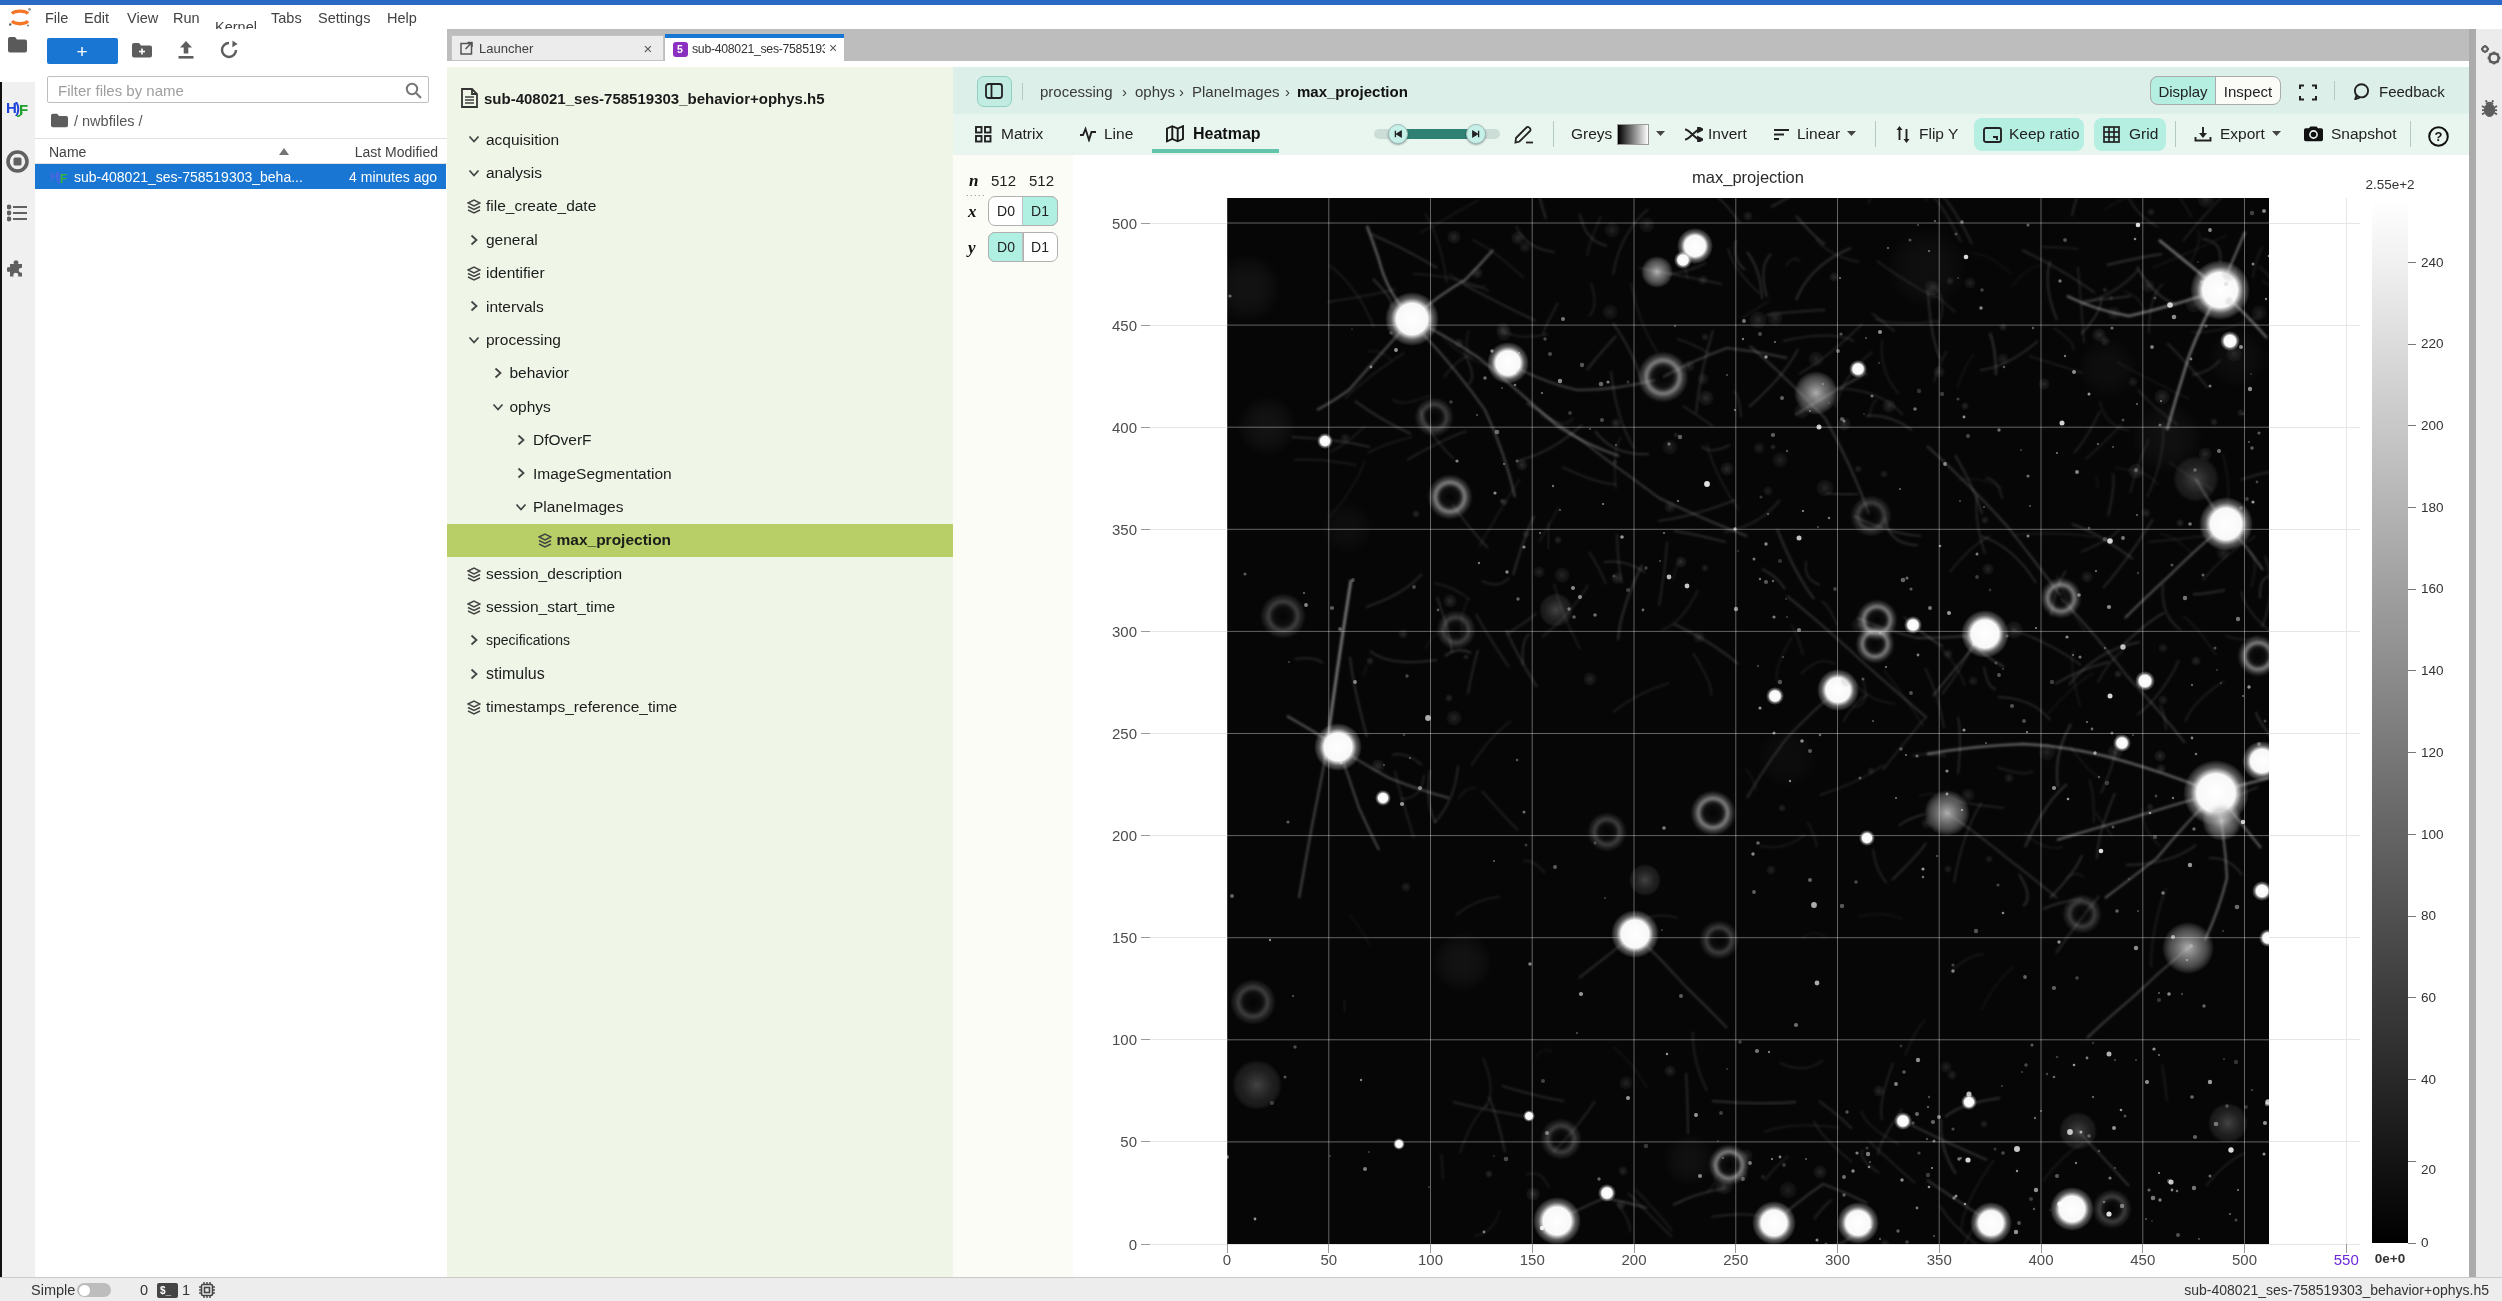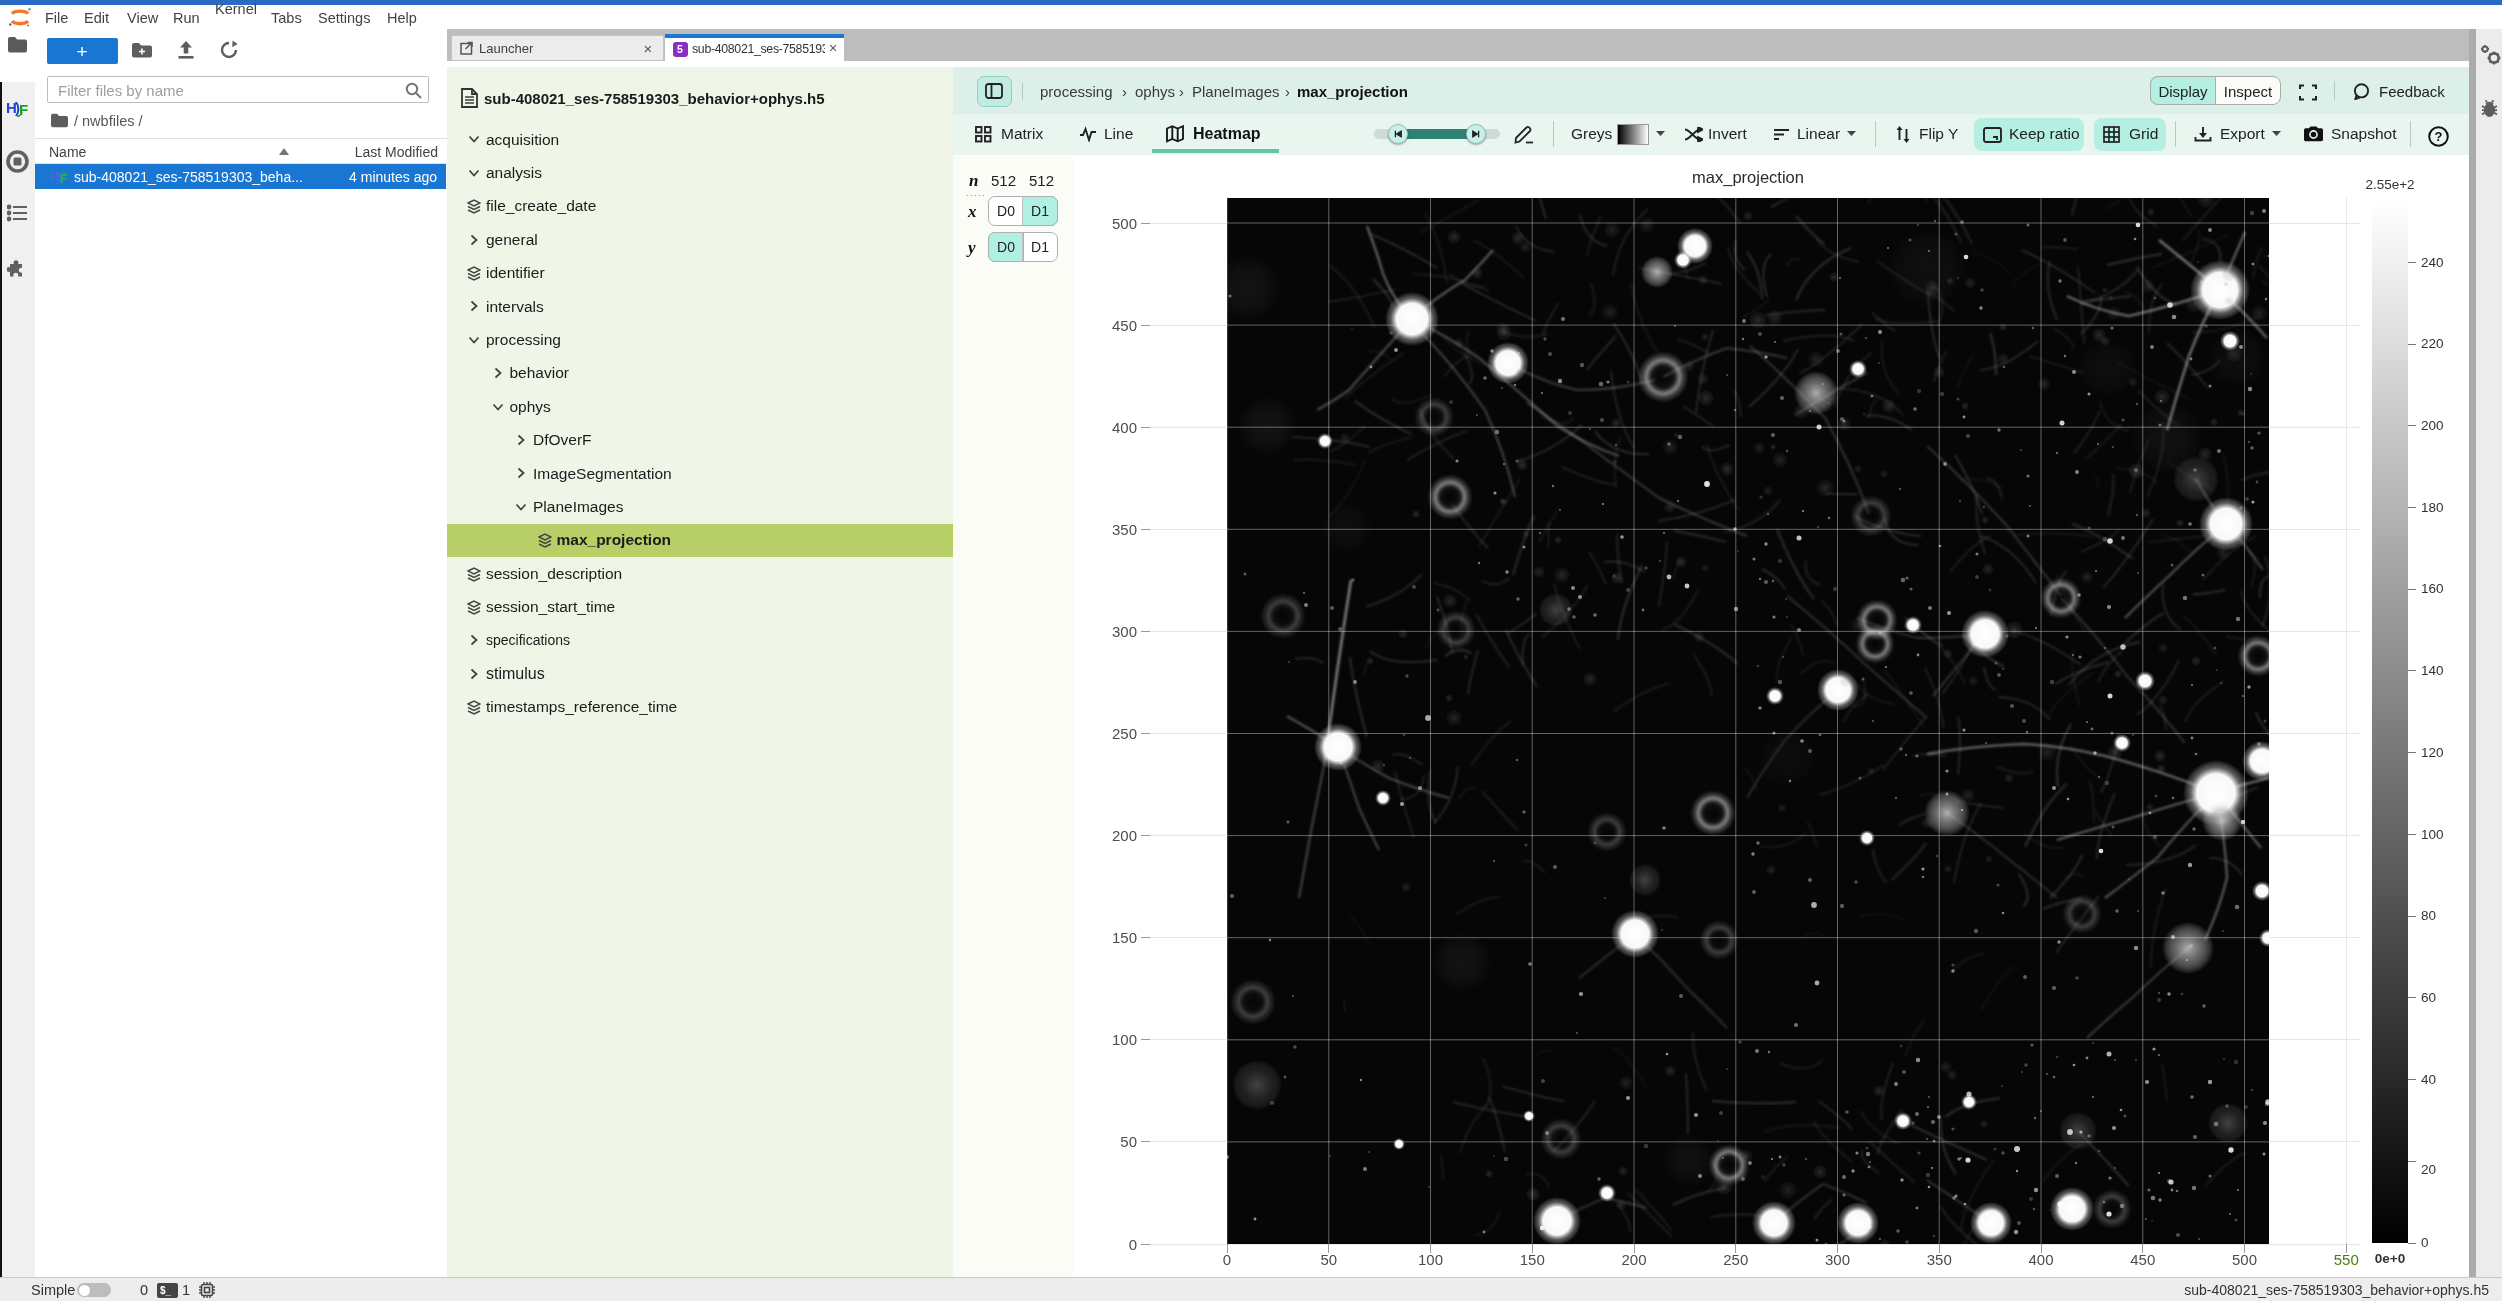--- a/index.html
+++ b/index.html
@@ -12,21 +12,21 @@
       <path d="M5 8.6 C8 5.3 18 5.3 21 8.6" transform="translate(0,-1)"></path>
     </g>
     <circle cx="22.5" cy="3.2" r="1.5" fill="#9e9e9e"></circle>
     <circle cx="3.2" cy="18.5" r="1.2" fill="#616161"></circle>
     <circle cx="21" cy="19.5" r="1" fill="#757575"></circle>
   </svg>
 <div class="tx" style="left:45px;top:10.8px;font-size:14.5px;color:#424242;font-weight:400;line-height:14.5px;">File</div>
 <div class="tx" style="left:84px;top:10.8px;font-size:14.5px;color:#424242;font-weight:400;line-height:14.5px;">Edit</div>
 <div class="tx" style="left:127px;top:10.8px;font-size:14.5px;color:#424242;font-weight:400;line-height:14.5px;">View</div>
 <div class="tx" style="left:173px;top:10.8px;font-size:14.5px;color:#424242;font-weight:400;line-height:14.5px;">Run</div>
-<div class="tx" style="left:215px;top:2px;font-size:14.5px;color:#424242;font-weight:400;line-height:14.5px;">Kernel</div>
+<div class="tx" style="left:215px;top:20px;font-size:14.5px;color:#424242;font-weight:400;line-height:14.5px;">Kernel</div>
 <div class="tx" style="left:271px;top:10.8px;font-size:14.5px;color:#424242;font-weight:400;line-height:14.5px;">Tabs</div>
 <div class="tx" style="left:318px;top:10.8px;font-size:14.5px;color:#424242;font-weight:400;line-height:14.5px;">Settings</div>
 <div class="tx" style="left:387px;top:10.8px;font-size:14.5px;color:#424242;font-weight:400;line-height:14.5px;">Help</div>
 <div class="ab" style="left:0px;top:29px;width:35px;height:1248px;background:#fff;"></div>
 <div class="ab" style="left:2px;top:82px;width:33px;height:1195px;background:#f0f0f0;border-right:1px solid #dcdcdc;"></div>
 <div class="ab" style="left:0px;top:82px;width:2px;height:1195px;background:#111;"></div>
 <svg class="ab" style="left:7px;top:36px" width="21" height="18" viewBox="0 0 21 18">
     <path d="M1 3 q0-2 2-2 h5 l2 2.5 h8 q2 0 2 2 v9 q0 2 -2 2 h-15 q-2 0 -2-2 z" fill="#5a5a5a"></path>
   </svg>
 <svg class="ab" style="left:6px;top:97px" width="24" height="22" viewBox="0 0 24 22">
@@ -435,21 +435,21 @@
 <div class="tx" style="left:1837.5px;top:1251.5px;transform:translateX(-50%);font-size:15px;color:#4d4d4d;font-weight:400;line-height:15px;">300</div>
 <div class="ab" style="left:1837.0px;top:1244px;width:1px;height:9px;background:#999;"></div>
 <div class="tx" style="left:1939.25px;top:1251.5px;transform:translateX(-50%);font-size:15px;color:#4d4d4d;font-weight:400;line-height:15px;">350</div>
 <div class="ab" style="left:1938.75px;top:1244px;width:1px;height:9px;background:#999;"></div>
 <div class="tx" style="left:2041.0px;top:1251.5px;transform:translateX(-50%);font-size:15px;color:#4d4d4d;font-weight:400;line-height:15px;">400</div>
 <div class="ab" style="left:2040.5px;top:1244px;width:1px;height:9px;background:#999;"></div>
 <div class="tx" style="left:2142.75px;top:1251.5px;transform:translateX(-50%);font-size:15px;color:#4d4d4d;font-weight:400;line-height:15px;">450</div>
 <div class="ab" style="left:2142.25px;top:1244px;width:1px;height:9px;background:#999;"></div>
 <div class="tx" style="left:2244.5px;top:1251.5px;transform:translateX(-50%);font-size:15px;color:#4d4d4d;font-weight:400;line-height:15px;">500</div>
 <div class="ab" style="left:2244.0px;top:1244px;width:1px;height:9px;background:#999;"></div>
-<div class="tx" style="left:2346.25px;top:1251.5px;transform:translateX(-50%);font-size:15px;color:#4d7c0f;font-weight:400;line-height:15px;">550</div>
+<div class="tx" style="left:2346.25px;top:1251.5px;transform:translateX(-50%);font-size:15px;color:#6d28d9;font-weight:400;line-height:15px;">550</div>
 <div class="ab" style="left:2345.75px;top:1244px;width:1px;height:9px;background:#999;"></div>
 <div class="ab" style="left:2345.75px;top:198px;width:1px;height:1046px;background:#e6e6e6;"></div>
 <svg class="ab" style="left:1227px;top:198px" width="1042" height="1046" viewBox="0 0 1042 1046">
     <defs>
       <radialGradient id="gb">
         <stop offset="0%" stop-color="#fff"></stop>
         <stop offset="58%" stop-color="#f8f8f8"></stop>
         <stop offset="78%" stop-color="rgba(215,215,215,0.4)"></stop>
         <stop offset="100%" stop-color="rgba(255,255,255,0)"></stop>
       </radialGradient>

